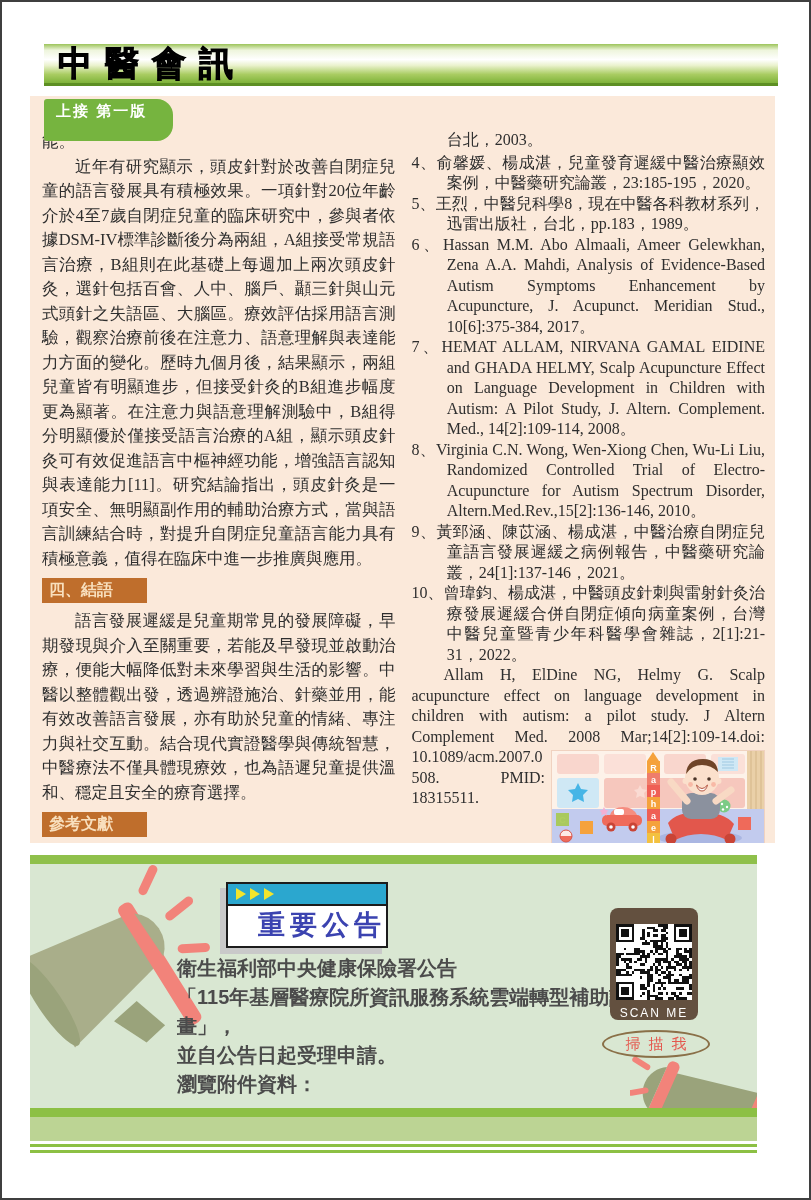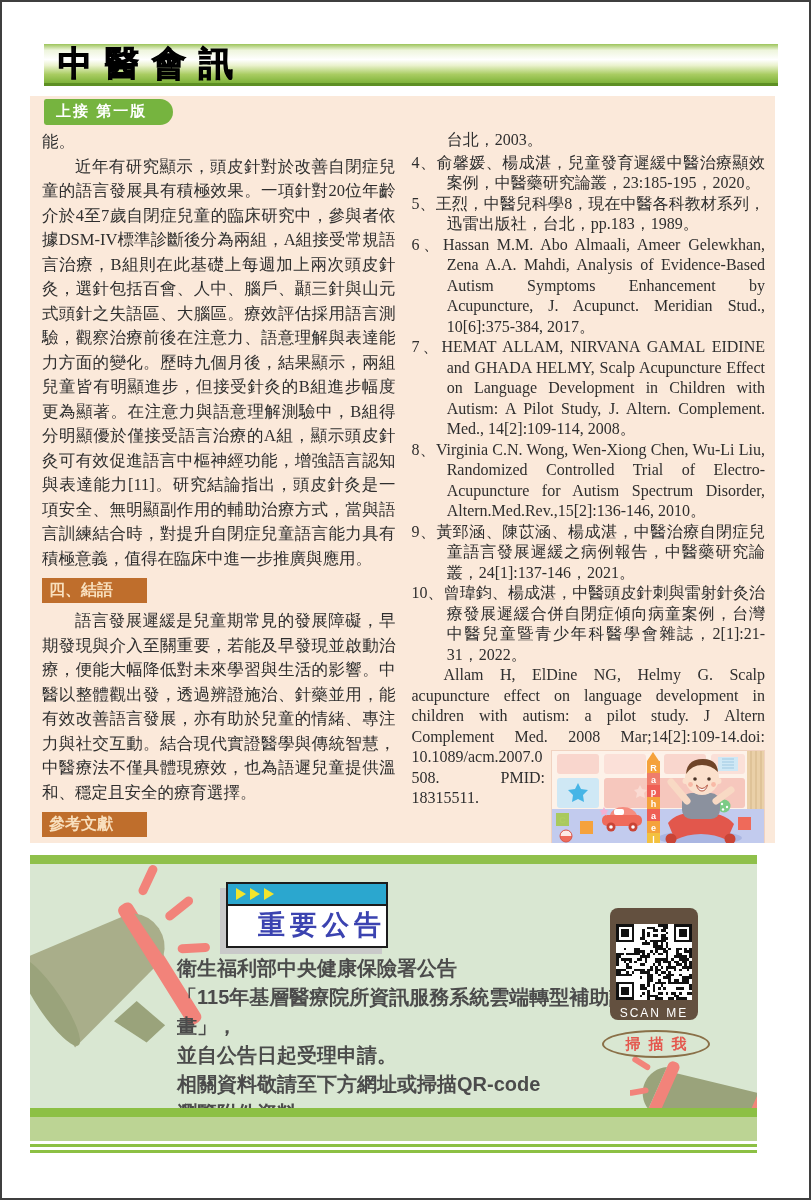--- a/index.html
+++ b/index.html
@@ -11,21 +11,21 @@
   .header-bar{position:absolute;left:44px;top:44px;width:734px;height:42px;box-sizing:border-box;
     background:linear-gradient(180deg,#9cc45a 0%,#eef5dc 16%,#ffffff 40%,#eaf2cd 55%,#a9cc62 78%,#7fb33a 100%);
     border-bottom:3px solid #5d8f23;display:flex;align-items:center;justify-content:space-between;padding:0 14px;}
   .nl-title{font-size:34px;font-weight:900;color:#151515;letter-spacing:13px;-webkit-text-stroke:1px #000;line-height:1;}
   .issue-info{font-size:15px;color:#222;letter-spacing:1px;font-weight:bold;}
 
   
   .pink{position:absolute;left:30px;top:96px;width:745px;height:747px;background:#fbe9da;overflow:hidden;}
   .cont-badge{position:absolute;left:14px;top:3px;background:#76b43f;color:#fff;
     font-family:"Liberation Sans",sans-serif;font-weight:bold;font-size:15px;letter-spacing:2px;
-    padding:3px 26px 4px 12px;border-radius:3px 16px 16px 3px;}
+    padding:3px 26px 20px 12px;border-radius:3px 16px 16px 3px;}
   .cols{display:flex;gap:16px;padding:34px 10px 0 12px;}
   .col{width:356px;color:#2e2e2e;font-size:16.5px;line-height:24.5px;text-align:justify;}
   .col p{margin:0;}
   .indent{text-indent:2em;}
   .sec-head{width:fit-content;background:#bf6e2c;color:#f8dfbd;font-family:"Liberation Sans",sans-serif;
     font-weight:bold;font-size:16px;line-height:22px;padding:1px 34px 2px 7px;margin:7px 0 6px 0;}
   ol.refs{list-style:none;margin:2px 0 0 0;padding:0;font-size:16px;line-height:20.5px;}
   ol.refs li{text-indent:-2.2em;padding-left:2.2em;text-align:justify;overflow-wrap:break-word;}
   .ref-cont{padding-left:2.2em;font-size:16px;line-height:20.5px;}
   .eng{font-size:16px;line-height:20.5px;text-align:justify;overflow-wrap:break-word;}
@@ -53,21 +53,21 @@
   .url-link{display:inline-block;color:#3c3c3c;font-size:21px;letter-spacing:0.5px;text-decoration:none;
     border-bottom:3px solid #f07f95;padding-bottom:3px;}
 
   .qr-frame{position:absolute;left:580px;top:44px;width:88px;height:112px;background:#63503f;border-radius:8px;
     box-sizing:border-box;padding:16px 6px 0 6px;}
   .qr-white{width:76px;height:76px;background:#fff;}
   .qr-white svg{display:block;width:76px;height:76px;}
   .scanme{color:#fff;font-size:12px;letter-spacing:2px;text-align:center;line-height:26px;}
   .scan-oval{position:absolute;left:572px;top:166px;width:104px;height:24px;border:2px solid #8a7048;border-radius:50%;
     display:flex;align-items:center;justify-content:center;}
-  .scan-oval span{color:#e4584e;font-weight:bold;font-size:15px;letter-spacing:8px;text-indent:8px;}
+  .scan-oval span{color:#e4584e;font-weight:normal;font-size:15px;letter-spacing:8px;text-indent:8px;}
 
   .grass-dark{position:absolute;left:0;right:0;bottom:36px;height:9px;background:#8cc044;}
   .grass-mid{position:absolute;left:0;right:0;bottom:12px;height:24px;background:#bcd494;}
   .foot-l1{position:absolute;left:0;right:0;bottom:9px;height:3px;background:#ffffff;}
   .foot-g1{position:absolute;left:0;right:0;bottom:6px;height:3px;background:#8cc044;}
   .foot-l2{position:absolute;left:0;right:0;bottom:3px;height:3px;background:#ffffff;}
   .foot-g2{position:absolute;left:0;right:0;bottom:0;height:3px;background:#8cc044;}
 </style>
 </head>
 <body>
@@ -225,21 +225,20 @@
     </div>
     <div class="sign-body">
       <span class="sign-label">重要公告</span>
     </div>
   </div>
 
   <div class="ann-text">
     <div>衛生福利部中央健康保險署公告</div>
     <div>「115年基層醫療院所資訊服務系統雲端轉型補助計畫」，</div>
     <div>並自公告日起受理申請。</div>
-    <div>相關資料敬請至下方網址或掃描QR-code</div>
     <div>瀏覽附件資料：</div>
     <div class="url-line"><a href="#" class="url-link">http://twtm.1655.com.tw/new.php?cat=1&amp;id=4029</a></div>
   </div>
 
   <div class="qr-frame">
     <div class="qr-white">
       <svg viewBox="0 0 29 29" shape-rendering="crispEdges">
         <rect x="0" y="0" width="29" height="29" fill="#ffffff"></rect>
         <path id="qr-modules" fill="#111111" d="M16 0h1v1h-1zM17 0h1v1h-1zM18 0h1v1h-1zM19 0h1v1h-1zM12 1h1v1h-1zM13 1h1v1h-1zM14 1h1v1h-1zM18 1h1v1h-1zM19 1h1v1h-1zM10 2h1v1h-1zM14 2h1v1h-1zM15 2h1v1h-1zM17 2h1v1h-1zM18 2h1v1h-1zM10 3h1v1h-1zM12 3h1v1h-1zM19 3h1v1h-1zM10 4h1v1h-1zM12 4h1v1h-1zM14 4h1v1h-1zM15 4h1v1h-1zM17 4h1v1h-1zM18 4h1v1h-1zM9 5h1v1h-1zM10 5h1v1h-1zM17 5h1v1h-1zM18 5h1v1h-1zM19 5h1v1h-1zM11 6h1v1h-1zM13 6h1v1h-1zM14 6h1v1h-1zM15 6h1v1h-1zM16 6h1v1h-1zM17 6h1v1h-1zM18 6h1v1h-1zM10 7h1v1h-1zM11 7h1v1h-1zM12 7h1v1h-1zM14 7h1v1h-1zM15 7h1v1h-1zM17 7h1v1h-1zM19 7h1v1h-1zM14 8h1v1h-1zM15 8h1v1h-1zM16 8h1v1h-1zM17 8h1v1h-1zM19 8h1v1h-1zM3 9h1v1h-1zM7 9h1v1h-1zM8 9h1v1h-1zM15 9h1v1h-1zM16 9h1v1h-1zM17 9h1v1h-1zM18 9h1v1h-1zM20 9h1v1h-1zM23 9h1v1h-1zM24 9h1v1h-1zM26 9h1v1h-1zM28 9h1v1h-1zM7 10h1v1h-1zM8 10h1v1h-1zM9 10h1v1h-1zM10 10h1v1h-1zM13 10h1v1h-1zM15 10h1v1h-1zM18 10h1v1h-1zM19 10h1v1h-1zM23 10h1v1h-1zM26 10h1v1h-1zM27 10h1v1h-1zM28 10h1v1h-1zM0 11h1v1h-1zM1 11h1v1h-1zM2 11h1v1h-1zM4 11h1v1h-1zM5 11h1v1h-1zM6 11h1v1h-1zM7 11h1v1h-1zM8 11h1v1h-1zM10 11h1v1h-1zM12 11h1v1h-1zM14 11h1v1h-1zM16 11h1v1h-1zM17 11h1v1h-1zM19 11h1v1h-1zM23 11h1v1h-1zM24 11h1v1h-1zM28 11h1v1h-1zM0 12h1v1h-1zM1 12h1v1h-1zM9 12h1v1h-1zM10 12h1v1h-1zM11 12h1v1h-1zM12 12h1v1h-1zM19 12h1v1h-1zM22 12h1v1h-1zM23 12h1v1h-1zM24 12h1v1h-1zM25 12h1v1h-1zM26 12h1v1h-1zM28 12h1v1h-1zM0 13h1v1h-1zM2 13h1v1h-1zM3 13h1v1h-1zM4 13h1v1h-1zM5 13h1v1h-1zM8 13h1v1h-1zM9 13h1v1h-1zM11 13h1v1h-1zM15 13h1v1h-1zM16 13h1v1h-1zM17 13h1v1h-1zM18 13h1v1h-1zM19 13h1v1h-1zM21 13h1v1h-1zM24 13h1v1h-1zM25 13h1v1h-1zM26 13h1v1h-1zM27 13h1v1h-1zM0 14h1v1h-1zM3 14h1v1h-1zM5 14h1v1h-1zM7 14h1v1h-1zM11 14h1v1h-1zM15 14h1v1h-1zM16 14h1v1h-1zM18 14h1v1h-1zM19 14h1v1h-1zM20 14h1v1h-1zM22 14h1v1h-1zM23 14h1v1h-1zM25 14h1v1h-1zM26 14h1v1h-1zM28 14h1v1h-1zM0 15h1v1h-1zM4 15h1v1h-1zM9 15h1v1h-1zM10 15h1v1h-1zM14 15h1v1h-1zM16 15h1v1h-1zM20 15h1v1h-1zM23 15h1v1h-1zM24 15h1v1h-1zM26 15h1v1h-1zM28 15h1v1h-1zM4 16h1v1h-1zM5 16h1v1h-1zM13 16h1v1h-1zM15 16h1v1h-1zM17 16h1v1h-1zM19 16h1v1h-1zM20 16h1v1h-1zM21 16h1v1h-1zM22 16h1v1h-1zM25 16h1v1h-1zM26 16h1v1h-1zM27 16h1v1h-1zM28 16h1v1h-1zM0 17h1v1h-1zM1 17h1v1h-1zM2 17h1v1h-1zM3 17h1v1h-1zM7 17h1v1h-1zM8 17h1v1h-1zM9 17h1v1h-1zM10 17h1v1h-1zM12 17h1v1h-1zM13 17h1v1h-1zM15 17h1v1h-1zM16 17h1v1h-1zM19 17h1v1h-1zM22 17h1v1h-1zM24 17h1v1h-1zM27 17h1v1h-1zM0 18h1v1h-1zM1 18h1v1h-1zM4 18h1v1h-1zM6 18h1v1h-1zM9 18h1v1h-1zM10 18h1v1h-1zM11 18h1v1h-1zM12 18h1v1h-1zM15 18h1v1h-1zM17 18h1v1h-1zM18 18h1v1h-1zM20 18h1v1h-1zM0 19h1v1h-1zM1 19h1v1h-1zM2 19h1v1h-1zM3 19h1v1h-1zM4 19h1v1h-1zM5 19h1v1h-1zM12 19h1v1h-1zM13 19h1v1h-1zM16 19h1v1h-1zM19 19h1v1h-1zM20 19h1v1h-1zM21 19h1v1h-1zM24 19h1v1h-1zM28 19h1v1h-1zM9 20h1v1h-1zM12 20h1v1h-1zM13 20h1v1h-1zM18 20h1v1h-1zM19 20h1v1h-1zM20 20h1v1h-1zM25 20h1v1h-1zM26 20h1v1h-1zM27 20h1v1h-1zM28 20h1v1h-1zM12 21h1v1h-1zM13 21h1v1h-1zM16 21h1v1h-1zM20 21h1v1h-1zM22 21h1v1h-1zM23 21h1v1h-1zM25 21h1v1h-1zM26 21h1v1h-1zM27 21h1v1h-1zM12 22h1v1h-1zM15 22h1v1h-1zM16 22h1v1h-1zM17 22h1v1h-1zM18 22h1v1h-1zM20 22h1v1h-1zM21 22h1v1h-1zM22 22h1v1h-1zM23 22h1v1h-1zM24 22h1v1h-1zM25 22h1v1h-1zM26 22h1v1h-1zM27 22h1v1h-1zM9 23h1v1h-1zM10 23h1v1h-1zM12 23h1v1h-1zM14 23h1v1h-1zM17 23h1v1h-1zM28 23h1v1h-1zM9 24h1v1h-1zM10 24h1v1h-1zM11 24h1v1h-1zM14 24h1v1h-1zM16 24h1v1h-1zM18 24h1v1h-1zM23 24h1v1h-1zM24 24h1v1h-1zM25 24h1v1h-1zM28 24h1v1h-1zM12 25h1v1h-1zM14 25h1v1h-1zM10 26h1v1h-1zM12 26h1v1h-1zM16 26h1v1h-1zM17 26h1v1h-1zM19 26h1v1h-1zM21 26h1v1h-1zM22 26h1v1h-1zM24 26h1v1h-1zM27 26h1v1h-1zM28 26h1v1h-1zM9 27h1v1h-1zM12 27h1v1h-1zM13 27h1v1h-1zM14 27h1v1h-1zM15 27h1v1h-1zM22 27h1v1h-1zM23 27h1v1h-1zM12 28h1v1h-1zM15 28h1v1h-1zM16 28h1v1h-1zM17 28h1v1h-1zM20 28h1v1h-1zM21 28h1v1h-1zM23 28h1v1h-1zM24 28h1v1h-1zM25 28h1v1h-1zM26 28h1v1h-1z"></path>
         <g fill="#111111">

